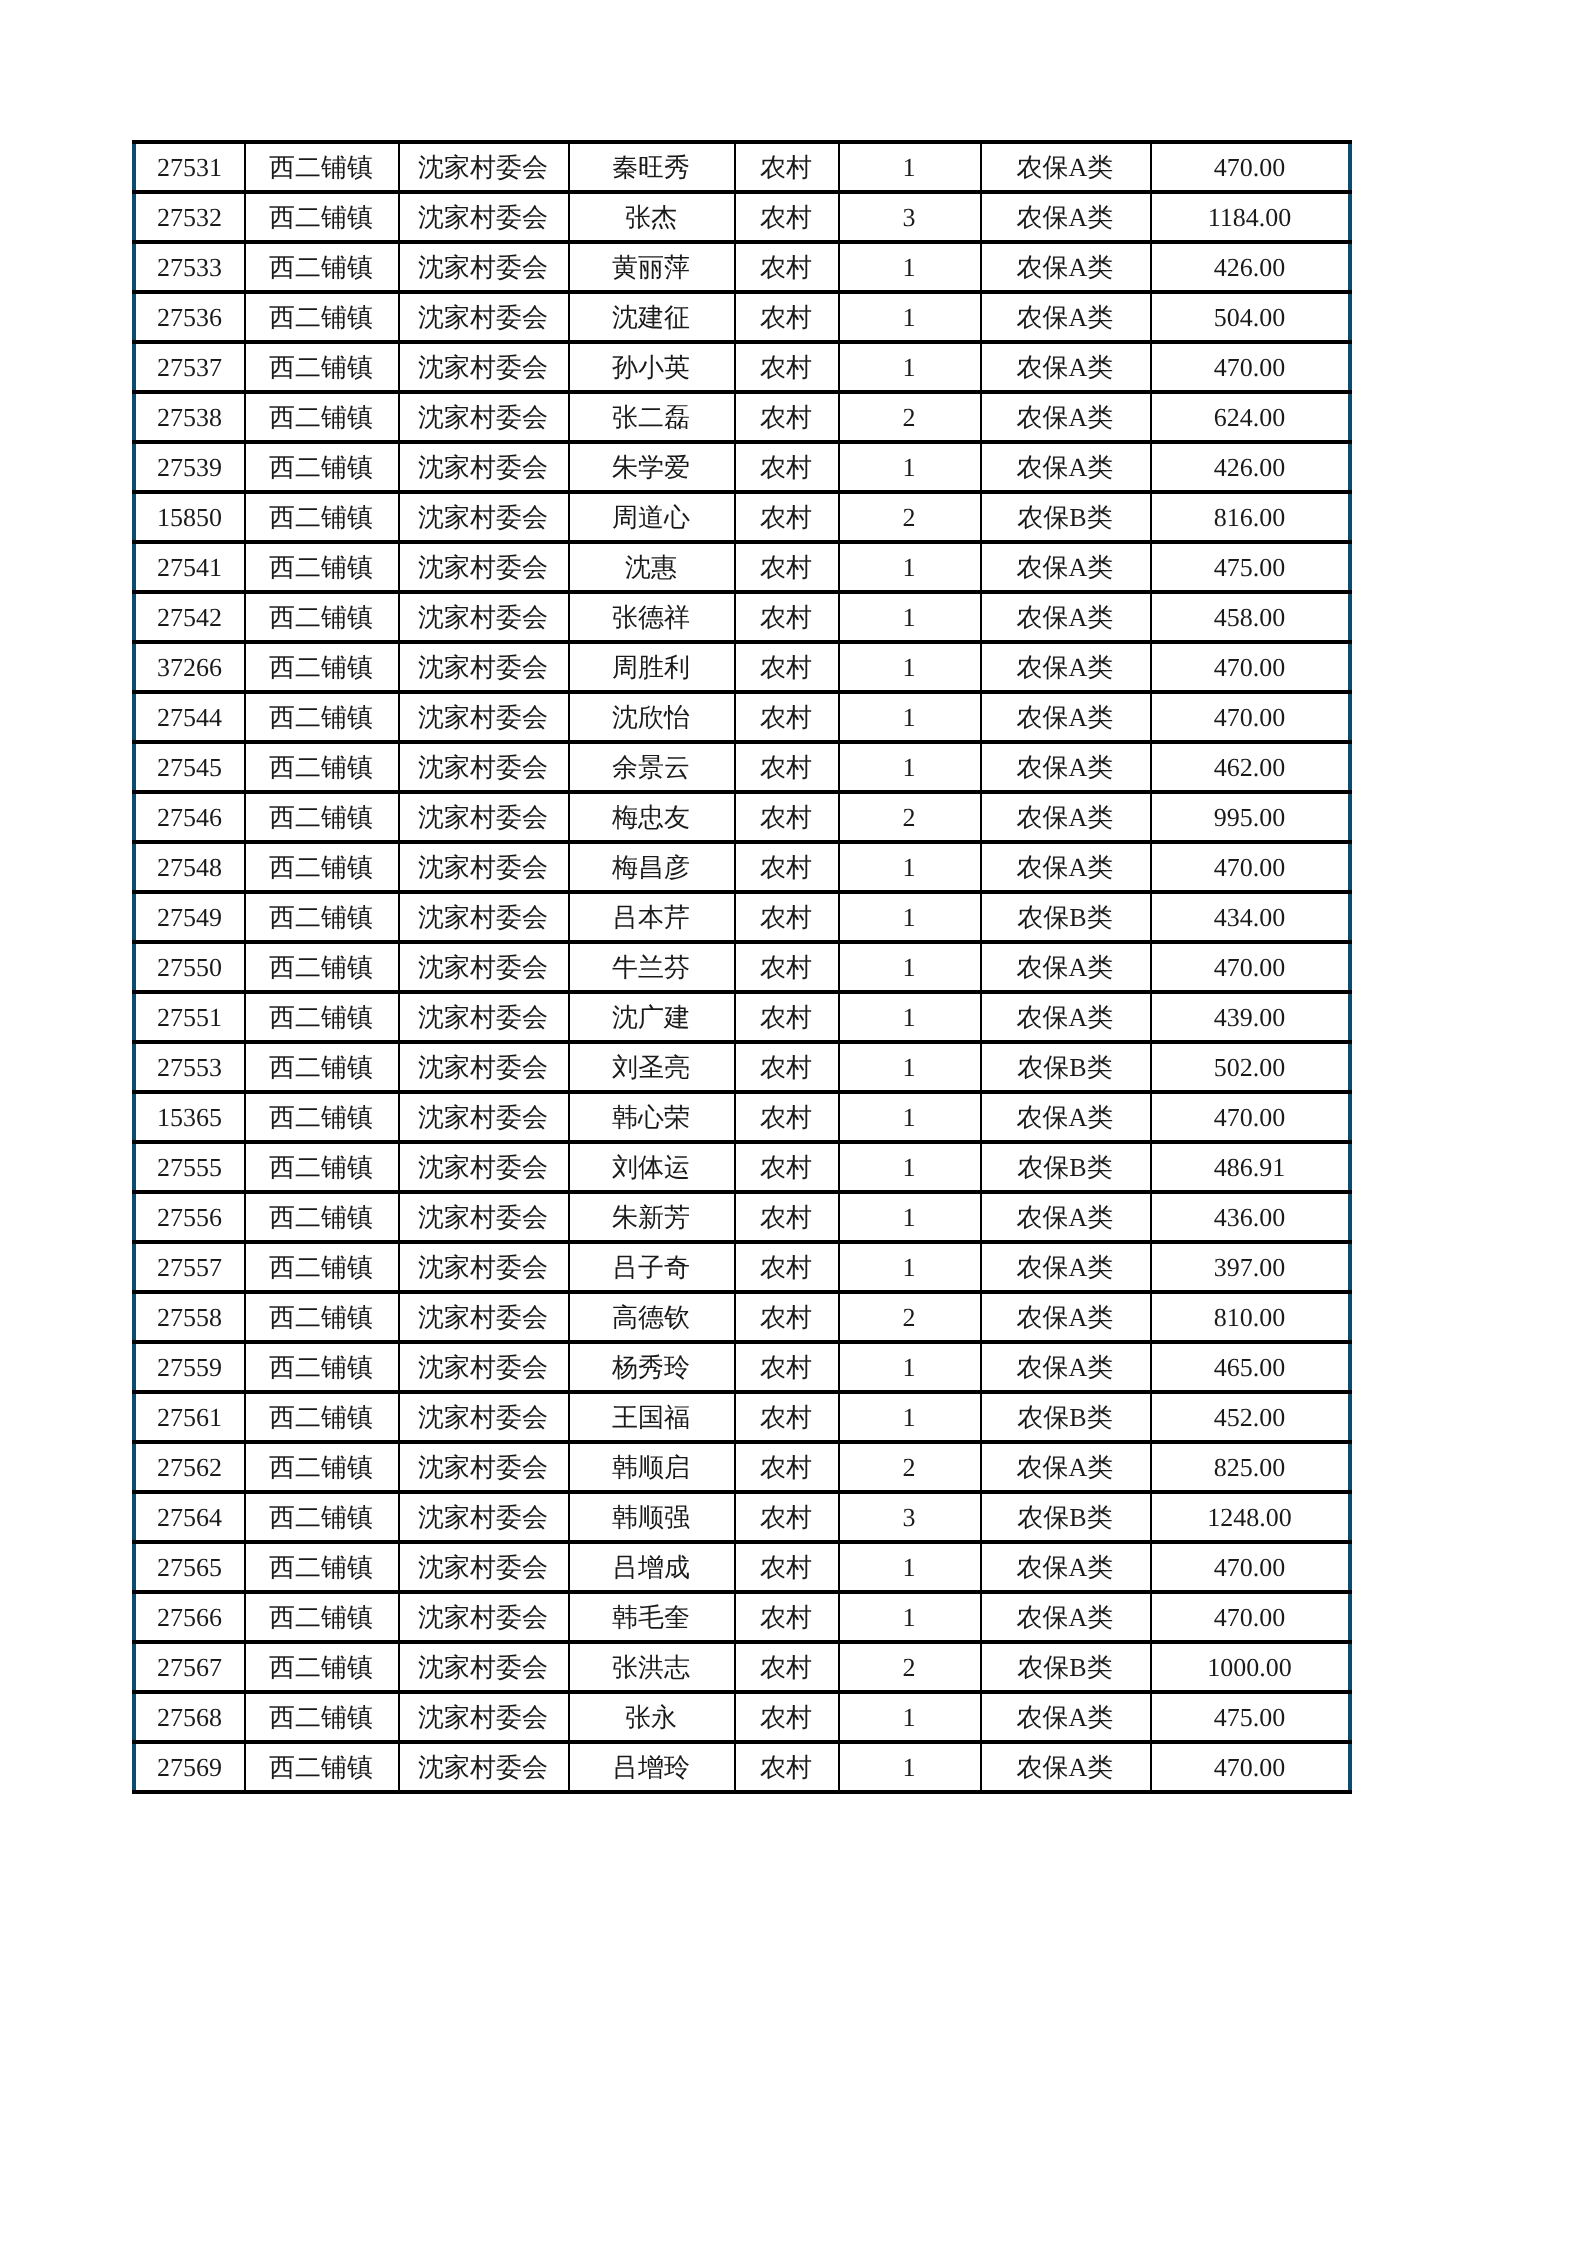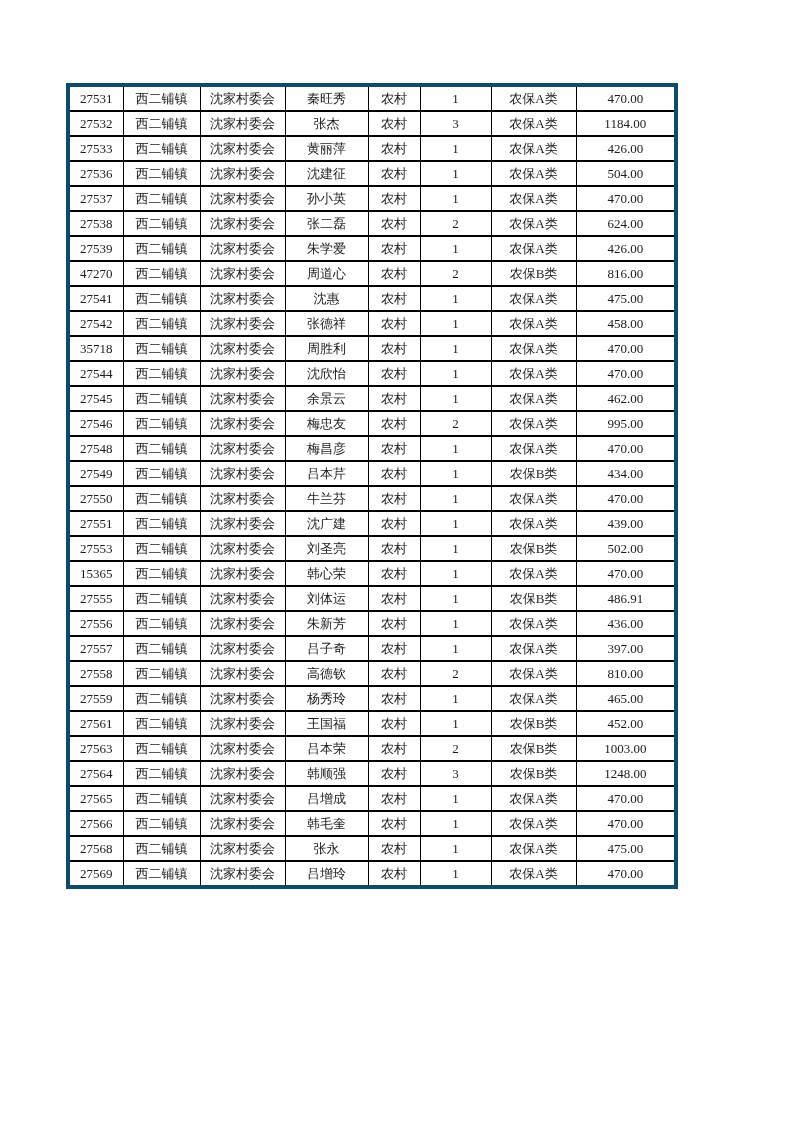--- a/index.html
+++ b/index.html
@@ -12,26 +12,26 @@
     width: 793px;
     height: 1122px;
     margin: 0 auto;
     background: #ffffff;
     overflow: hidden;
     font-family: "Liberation Serif", "DejaVu Serif", serif;
     color: #1a1a1a;
   }
   table.data-table {
     position: absolute;
-    top: 83px;
+    top: 70px;
     left: 66px;
     width: 608px;
     border-collapse: collapse;
     table-layout: fixed;
-    border: 4px solid #0c4a6e;
+    border: 2px solid #0c4a6e;
   }
   table.data-table td {
     border: 1px solid #000;
     border-top-width: 2px;
     border-bottom-width: 2px;
     height: 23px;
     padding: 0 2px;
     text-align: center;
     vertical-align: middle;
     font-size: 13px;
@@ -128,21 +128,21 @@
     <td>27539</td>
     <td>西二铺镇</td>
     <td>沈家村委会</td>
     <td>朱学爱</td>
     <td>农村</td>
     <td>1</td>
     <td>农保A类</td>
     <td>426.00</td>
   </tr>
         <tr>
-    <td>47270</td>
+    <td>15850</td>
     <td>西二铺镇</td>
     <td>沈家村委会</td>
     <td>周道心</td>
     <td>农村</td>
     <td>2</td>
     <td>农保B类</td>
     <td>816.00</td>
   </tr>
         <tr>
     <td>27541</td>
@@ -158,21 +158,21 @@
     <td>27542</td>
     <td>西二铺镇</td>
     <td>沈家村委会</td>
     <td>张德祥</td>
     <td>农村</td>
     <td>1</td>
     <td>农保A类</td>
     <td>458.00</td>
   </tr>
         <tr>
-    <td>35718</td>
+    <td>37266</td>
     <td>西二铺镇</td>
     <td>沈家村委会</td>
     <td>周胜利</td>
     <td>农村</td>
     <td>1</td>
     <td>农保A类</td>
     <td>470.00</td>
   </tr>
         <tr>
     <td>27544</td>
@@ -318,28 +318,28 @@
     <td>27561</td>
     <td>西二铺镇</td>
     <td>沈家村委会</td>
     <td>王国福</td>
     <td>农村</td>
     <td>1</td>
     <td>农保B类</td>
     <td>452.00</td>
   </tr>
         <tr>
-    <td>27563</td>
-    <td>西二铺镇</td>
-    <td>沈家村委会</td>
-    <td>吕本荣</td>
-    <td>农村</td>
-    <td>2</td>
-    <td>农保B类</td>
-    <td>1003.00</td>
+    <td>27562</td>
+    <td>西二铺镇</td>
+    <td>沈家村委会</td>
+    <td>韩顺启</td>
+    <td>农村</td>
+    <td>2</td>
+    <td>农保A类</td>
+    <td>825.00</td>
   </tr>
         <tr>
     <td>27564</td>
     <td>西二铺镇</td>
     <td>沈家村委会</td>
     <td>韩顺强</td>
     <td>农村</td>
     <td>3</td>
     <td>农保B类</td>
     <td>1248.00</td>
@@ -356,20 +356,30 @@
   </tr>
         <tr>
     <td>27566</td>
     <td>西二铺镇</td>
     <td>沈家村委会</td>
     <td>韩毛奎</td>
     <td>农村</td>
     <td>1</td>
     <td>农保A类</td>
     <td>470.00</td>
+  </tr>
+        <tr>
+    <td>27567</td>
+    <td>西二铺镇</td>
+    <td>沈家村委会</td>
+    <td>张洪志</td>
+    <td>农村</td>
+    <td>2</td>
+    <td>农保B类</td>
+    <td>1000.00</td>
   </tr>
         <tr>
     <td>27568</td>
     <td>西二铺镇</td>
     <td>沈家村委会</td>
     <td>张永</td>
     <td>农村</td>
     <td>1</td>
     <td>农保A类</td>
     <td>475.00</td>

